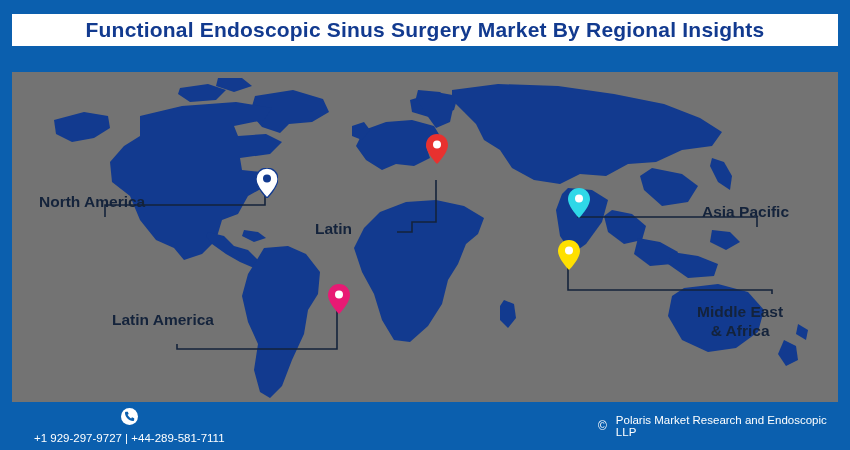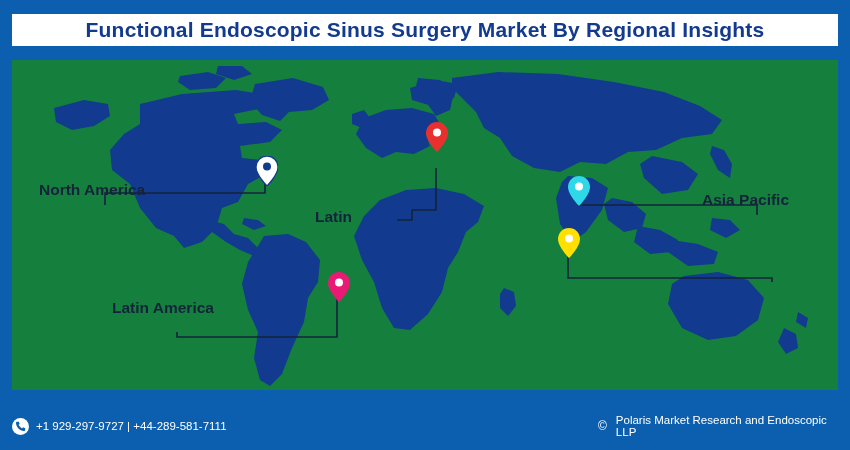--- a/index.html
+++ b/index.html
@@ -36,24 +36,24 @@
     color: #123a8f;
     font-size: 21px;
     font-weight: bold;
     letter-spacing: 0.2px;
     white-space: nowrap;
   }
   
   .map-panel {
     position: absolute;
     left: 12px;
-    top: 60px;
+    top: 72px;
     width: 826px;
     height: 330px;
-    background: #15803d;
+    background: #737373;
     overflow: hidden;
   }
   .map-svg {
     position: absolute;
     left: 0;
     top: 0;
   }
   
   .region-label {
     position: absolute;
@@ -82,21 +82,21 @@
     display: flex;
     align-items: center;
     color: #ffffff;
     font-size: 11.5px;
   }
   .footer-item {
     display: flex;
     align-items: center;
     gap: 7px;
   }
-  .f-phone { position: absolute; left: 12px; }
+  .f-phone { position: absolute; left: 34px; flex-direction: column; }
   .f-mail { position: absolute; left: 305px; }
   .f-copy { position: absolute; left: 598px; }
   .circle-icon {
     width: 17px;
     height: 17px;
     border-radius: 50%;
     background: #ffffff;
     display: inline-flex;
     align-items: center;
     justify-content: center;
@@ -180,20 +180,24 @@
         <path d="M760,222 L760,218 L556,218 L556,188"></path>
 
         <path d="M385,160 L400,160 L400,150 L424,150 L424,108"></path>
       </g>
     </svg>
 
     <div class="region-label lbl-na">North America</div>
     <div class="region-label lbl-eu">Latin</div>
     <div class="region-label lbl-ap">Asia Pacific</div>
     <div class="region-label lbl-la">Latin America</div>
+    <div class="region-label lbl-mea">
+      <span>Middle East</span><br>
+      <span>&amp; Africa</span>
+    </div>
 
     <div class="pin" style="left:244px; top:96px;">
       <svg width="22" height="30" viewBox="0 0 22 30">
         <path d="M11,0 C4.9,0 0,4.9 0,11 C0,19 11,30 11,30 C11,30 22,19 22,11 C22,4.9 17.1,0 11,0 Z" fill="#ffffff" stroke="#123a8f" stroke-width="1.3"></path>
         <circle cx="11" cy="10.5" r="4" fill="#123a8f"></circle>
       </svg>
     </div>
 
     <div class="pin" style="left:414px; top:62px;">
       <svg width="22" height="30" viewBox="0 0 22 30">

